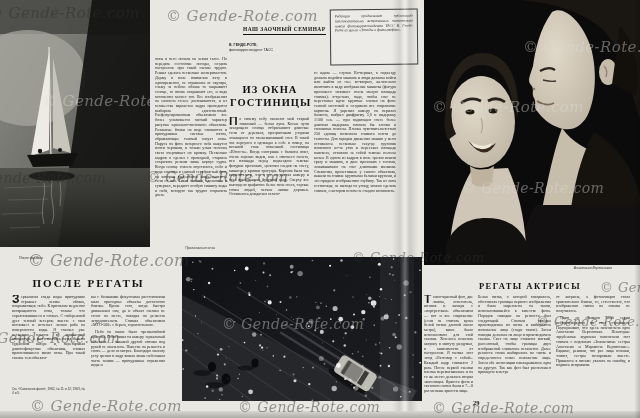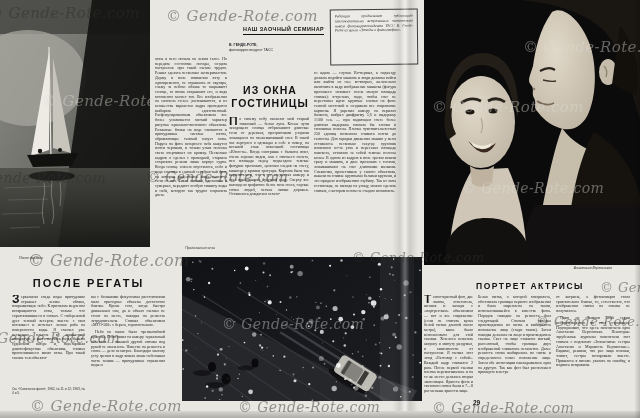--- a/index.html
+++ b/index.html
@@ -5,21 +5,21 @@
   html,body{margin:0;padding:0;background:#888;}
   .canvas{position:relative;width:640px;height:418px;background:#e9e7e1;overflow:hidden;
           font-family:"Liberation Serif",serif;}
   .photo{position:absolute;z-index:1;display:block;}
   .txt{position:absolute;z-index:3;font-size:4px;line-height:4.7px;text-align:justify;
        color:#26262a;overflow:hidden;}
   .txt p{margin:0 0 2.5px 0;}
   .txt p.ind{text-indent:4px;}
   .dropcap{float:left;font-family:"Liberation Sans",sans-serif;font-weight:bold;
            font-size:12px;line-height:9px;margin:0 1.5px 0 0;color:#1c1c1e;}
-  .h-sans{position:absolute;z-index:3;font-family:Liberation Sans, sans-serif;
+  .h-sans{position:absolute;z-index:3;font-family:Liberation Serif, serif;
           font-weight:bold;color:#121214;}
   .caption{position:absolute;z-index:3;font-size:3.4px;color:#2c2c30;font-family:"Liberation Sans",sans-serif;}
   .note-box{position:absolute;z-index:3;border:1px solid #3c3c3e;padding:4px 4px;
             font-size:3.8px;line-height:4.8px;font-style:italic;text-align:justify;color:#2a2a2e;
             transform:rotate(-.6deg);background:rgba(255,255,255,.2);}
   .wm{position:absolute;z-index:9;font-family:"DejaVu Serif",serif;font-style:italic;
       white-space:nowrap;letter-spacing:.4px;pointer-events:none;}
   .wm.dark{color:rgba(48,46,44,.48);}
   .wm.light{color:rgba(222,220,214,.42);}
   .gutter{position:absolute;z-index:5;left:392px;top:0;width:26px;height:418px;
@@ -368,21 +368,21 @@
     <ellipse cx="69" cy="111" rx="4.5" ry="2.4" fill="#1d1812"></ellipse>
     <path d="M57,118 q3,9 0,15" stroke="#b3a692" stroke-width="1.2" fill="none"></path>
     <path d="M44,141 q14,13 28,2 q-11,20 -28,-2 Z" fill="#38281f"></path>
     <path d="M47,142 q11,7 21,1 l-2,4 q-9,5 -17,-1 Z" fill="#efe9da"></path>
     <path d="M46,166 q12,8 24,0 l-2,18 q-10,6 -20,0 Z" fill="#bfb3a0" filter="url(#soft)"></path>
     <path d="M22,244 C30,226 44,218 62,218 C84,218 98,228 104,246 L104,265 L22,265 Z" fill="#13110f"></path>
   </svg>
 
   <div class="caption" style="left:500px;top:266px;width:112px;text-align:right;font-style:italic;">Анастасия Вертинская</div>
 
-  <div class="h-sans" style="left:470px;top:281px;width:120px;text-align:center;font-size:8.5px;letter-spacing:1.5px;">ПОРТРЕТ АКТРИСЫ</div>
+  <div class="h-sans" style="left:470px;top:281px;width:120px;text-align:center;font-size:8.5px;letter-spacing:1.5px;">РЕГАТЫ АКТРИСЫ</div>
 
   <div class="txt" style="left:424px;top:295px;width:49px;height:103px;">
     <span class="dropcap">Т</span>
     <span>емно-красный фон, две лампы, осветитель, штатив и камера с «портретным» объективом — вот и все снаряжение (если не считать куска белой нитки длиной около метра), какое было использовано для этой съемки. Хотелось показать актрису в минуту раздумья, в зависимости от настроения. Я назвал этот этюд «Разговор с собой». Каждый кадр снимался 2 раза. После первой съемки пленка перематывалась и на то же место делалась вторая экспозиция. Яркость фона и светового пятна были в 7—8 раз меньше яркости лица.</span>
   </div>
   <div class="txt" style="left:478px;top:295px;width:73px;height:103px;">
     <p>Белая нитка, о которой говорилось, обозначала границы первого изображения и была закреплена на ткани, использовавшейся в качестве фона. Порядок наводки на резкость был следующий. Сначала наводка производилась по нитке и выбиралось положение лица (сзади ткани). Затем наводка делалась на лицо и производилась съемка. Свет на лицо ставился мягкий, рассеянный, чтобы границы двух изображений сливались незаметно. Далее резкость снова выбиралась по нитке и определялось новое положение лица. Затем обе экспозиции накладывались одна на другую. Так как фон был расположен примерно в метре</p>
   </div>
   <div class="txt" style="left:556px;top:295px;width:74px;height:103px;">
     <p>от актрисы, а фотоаппарат стоял сравнительно близко, то, естественно, что изображения нитки на снимке не получилось.</p>

